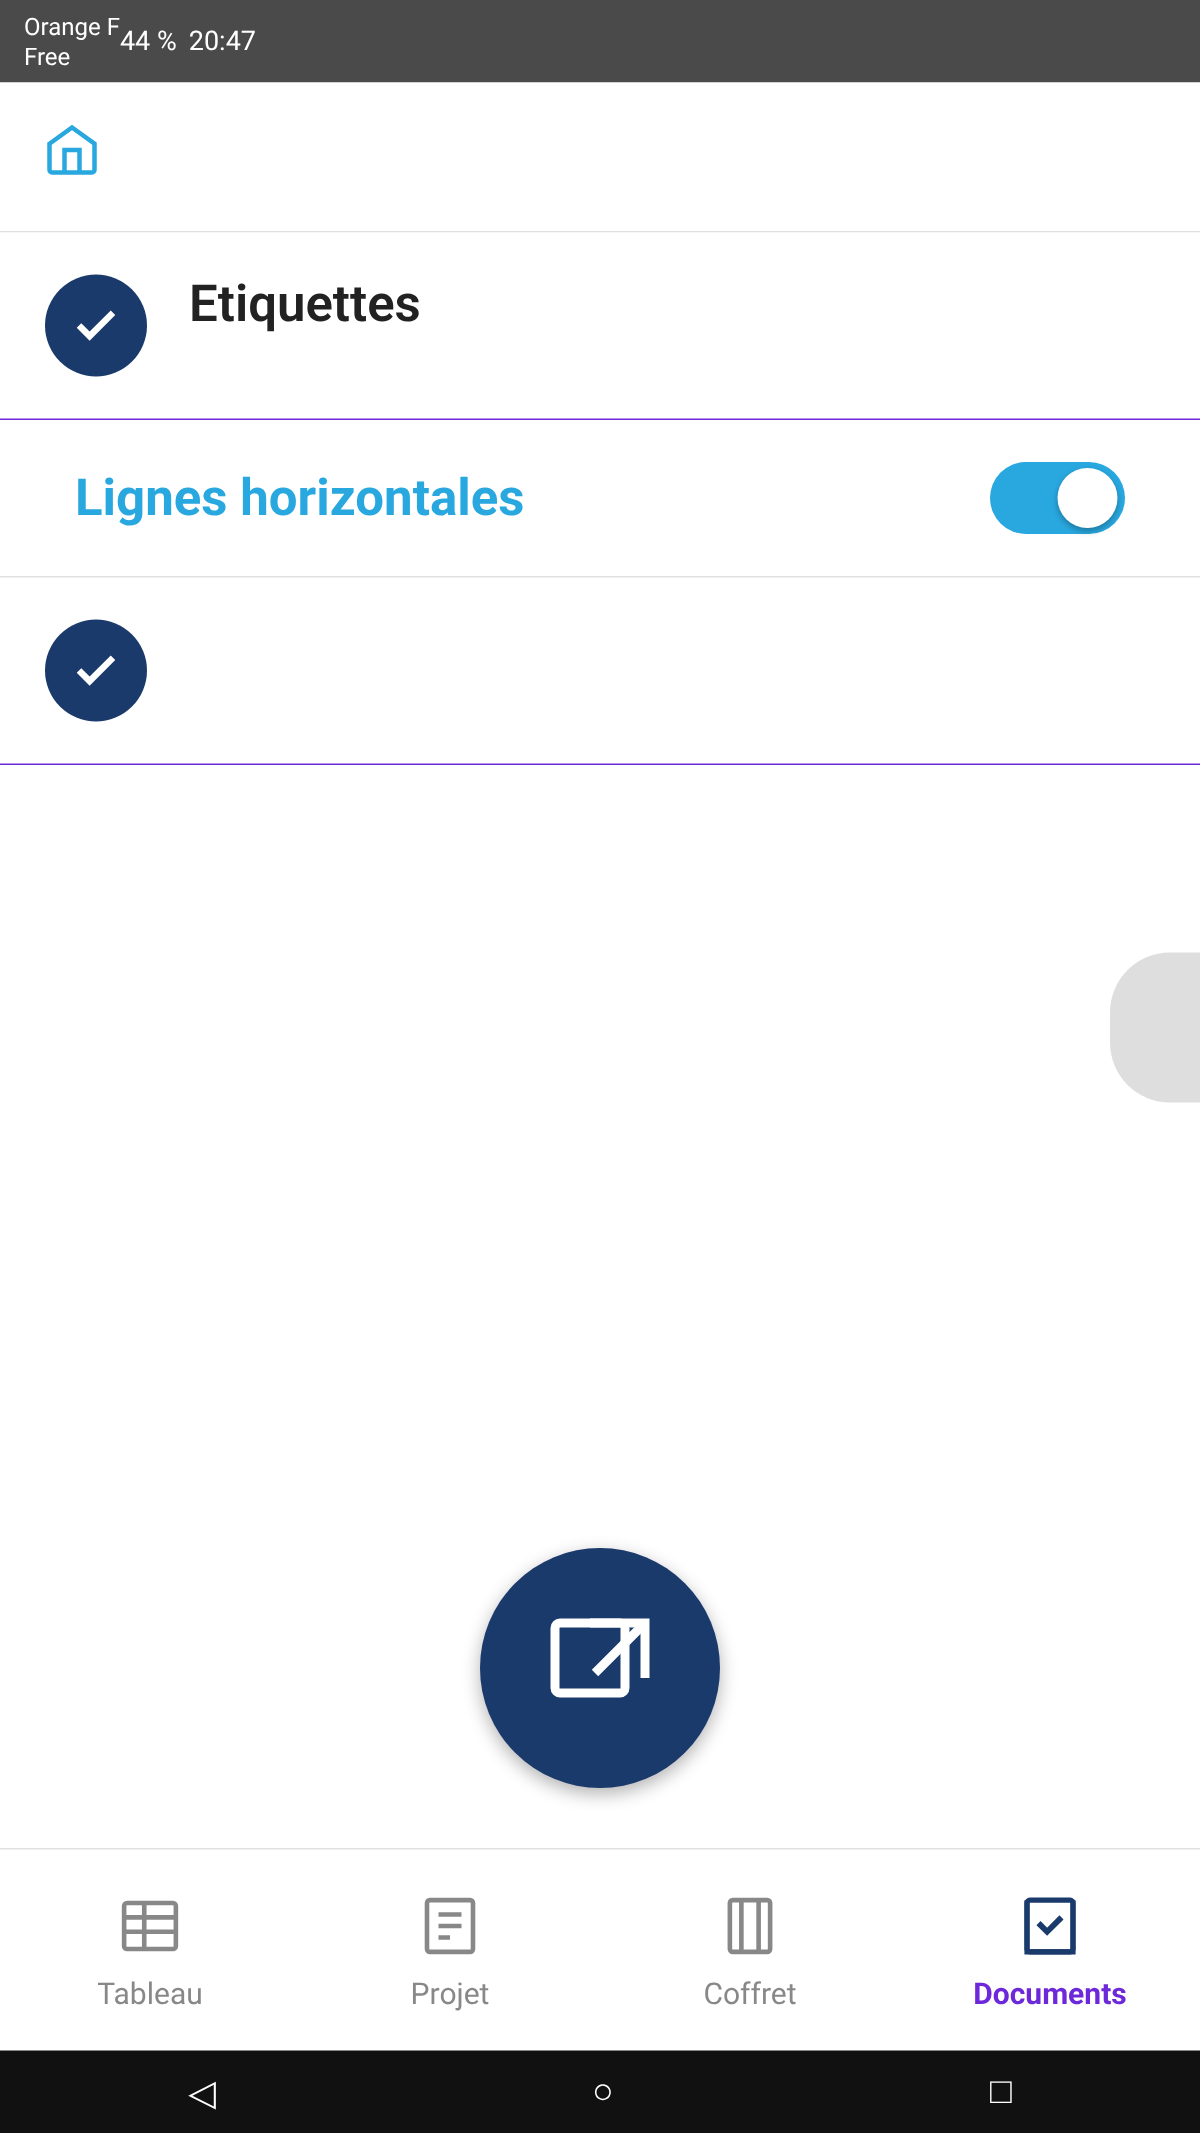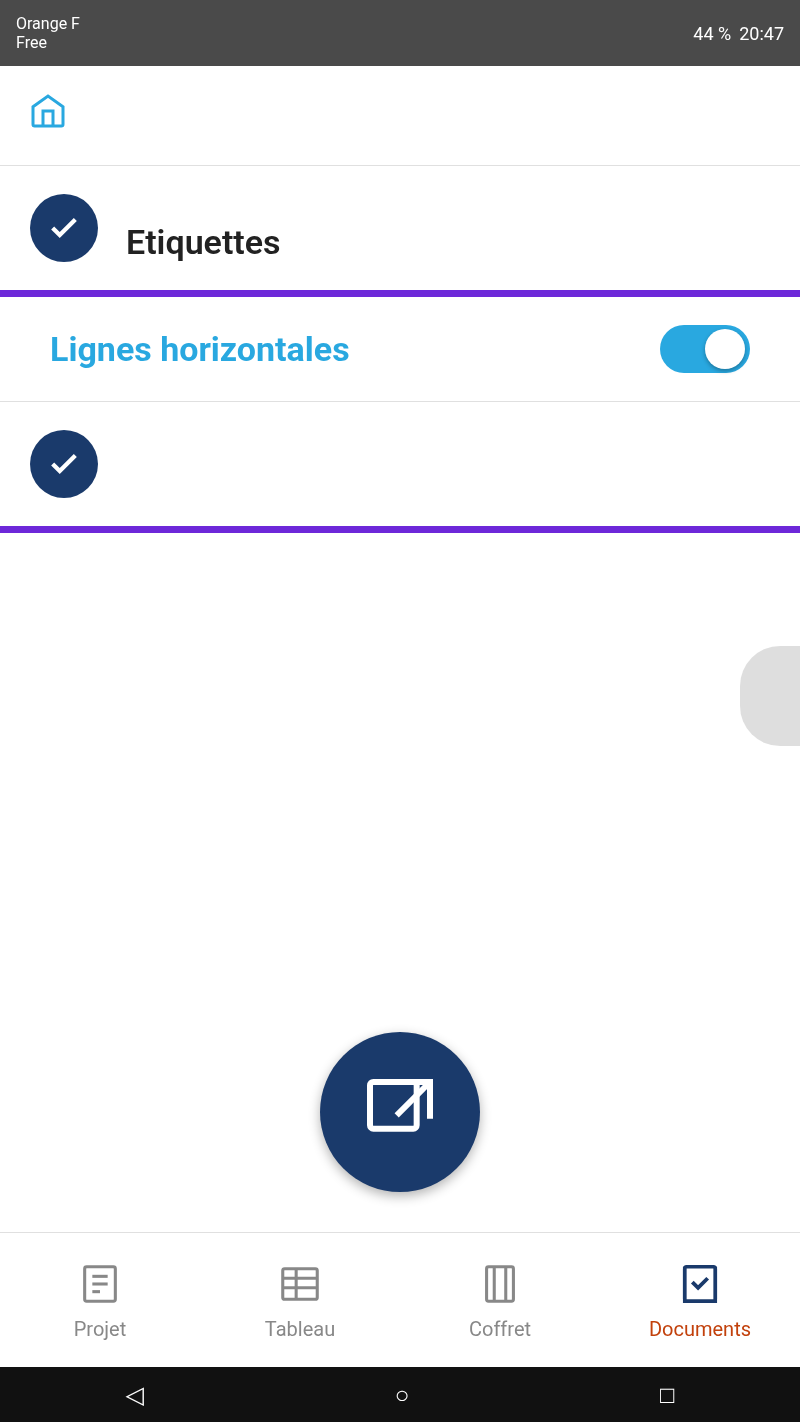--- a/index.html
+++ b/index.html
@@ -9,25 +9,25 @@
       height: 1422px;
       background: #ffffff;
       font-family: 'Roboto', Arial, sans-serif;
       overflow: hidden;
       position: relative;
     }
 
     
     .status-bar {
       width: 100%;
-      height: 66px;
+      height: 55px;
       background: #4a4a4a;
       display: flex;
       align-items: center;
-      justify-content: space-between;
+      justify-content: flex-start;
       padding: 0 16px;
       color: white;
       font-size: 20px;
     }
     .status-left {
       display: flex;
       flex-direction: column;
       font-size: 16px;
       line-height: 1.2;
     }
@@ -63,23 +63,23 @@
 
     
     .content {
       width: 100%;
       background: #ffffff;
     }
 
     
     .row-item {
       display: flex;
-      align-items: flex-end;
+      align-items: flex-start;
       padding: 28px 30px;
-      border-bottom: 7px solid #6d28d9;
+      border-bottom: 1px solid #6d28d9;
       min-height: 100px;
     }
 
     .check-circle {
       width: 68px;
       height: 68px;
       border-radius: 50%;
       background: #1a3a6b;
       display: flex;
       align-items: center;
@@ -203,22 +203,22 @@
       height: 50px;
       display: flex;
       align-items: center;
       justify-content: center;
     }
     .nav-label {
       font-size: 20px;
       color: #888888;
     }
     .nav-label.active {
-      color: #c2410c;
-      font-weight: 400;
+      color: #6d28d9;
+      font-weight: 700;
     }
     .nav-icon svg {
       width: 46px;
       height: 46px;
     }
 
     
     .android-nav {
       position: absolute;
       bottom: 0;
@@ -297,39 +297,39 @@
       <line x1="11" y1="13" x2="21" y2="3" stroke="white" stroke-width="1.8"></line>
     </svg>
   </div>
 </div>
 
 <div class="bottom-nav">
 
   <div class="nav-item">
     <div class="nav-icon">
       <svg viewBox="0 0 24 24" fill="none" stroke="#888" stroke-width="1.6">
+        <rect x="3" y="4" width="18" height="16" rx="1"></rect>
+        <line x1="3" y1="9" x2="21" y2="9"></line>
+        <line x1="3" y1="14" x2="21" y2="14"></line>
+        <line x1="10" y1="4" x2="10" y2="20"></line>
+      </svg>
+    </div>
+    <span class="nav-label">Tableau</span>
+  </div>
+
+  <div class="nav-item">
+    <div class="nav-icon">
+      <svg viewBox="0 0 24 24" fill="none" stroke="#888" stroke-width="1.6">
         <rect x="4" y="3" width="16" height="18" rx="1"></rect>
         <line x1="8" y1="8" x2="16" y2="8"></line>
         <line x1="8" y1="12" x2="16" y2="12"></line>
         <line x1="8" y1="16" x2="12" y2="16"></line>
       </svg>
     </div>
     <span class="nav-label">Projet</span>
-  </div>
-
-  <div class="nav-item">
-    <div class="nav-icon">
-      <svg viewBox="0 0 24 24" fill="none" stroke="#888" stroke-width="1.6">
-        <rect x="3" y="4" width="18" height="16" rx="1"></rect>
-        <line x1="3" y1="9" x2="21" y2="9"></line>
-        <line x1="3" y1="14" x2="21" y2="14"></line>
-        <line x1="10" y1="4" x2="10" y2="20"></line>
-      </svg>
-    </div>
-    <span class="nav-label">Tableau</span>
   </div>
 
   <div class="nav-item">
     <div class="nav-icon">
       <svg viewBox="0 0 24 24" fill="none" stroke="#888" stroke-width="1.6">
         <rect x="5" y="3" width="14" height="18" rx="1"></rect>
         <line x1="9" y1="3" x2="9" y2="21"></line>
         <line x1="15" y1="3" x2="15" y2="21"></line>
       </svg>
     </div>

